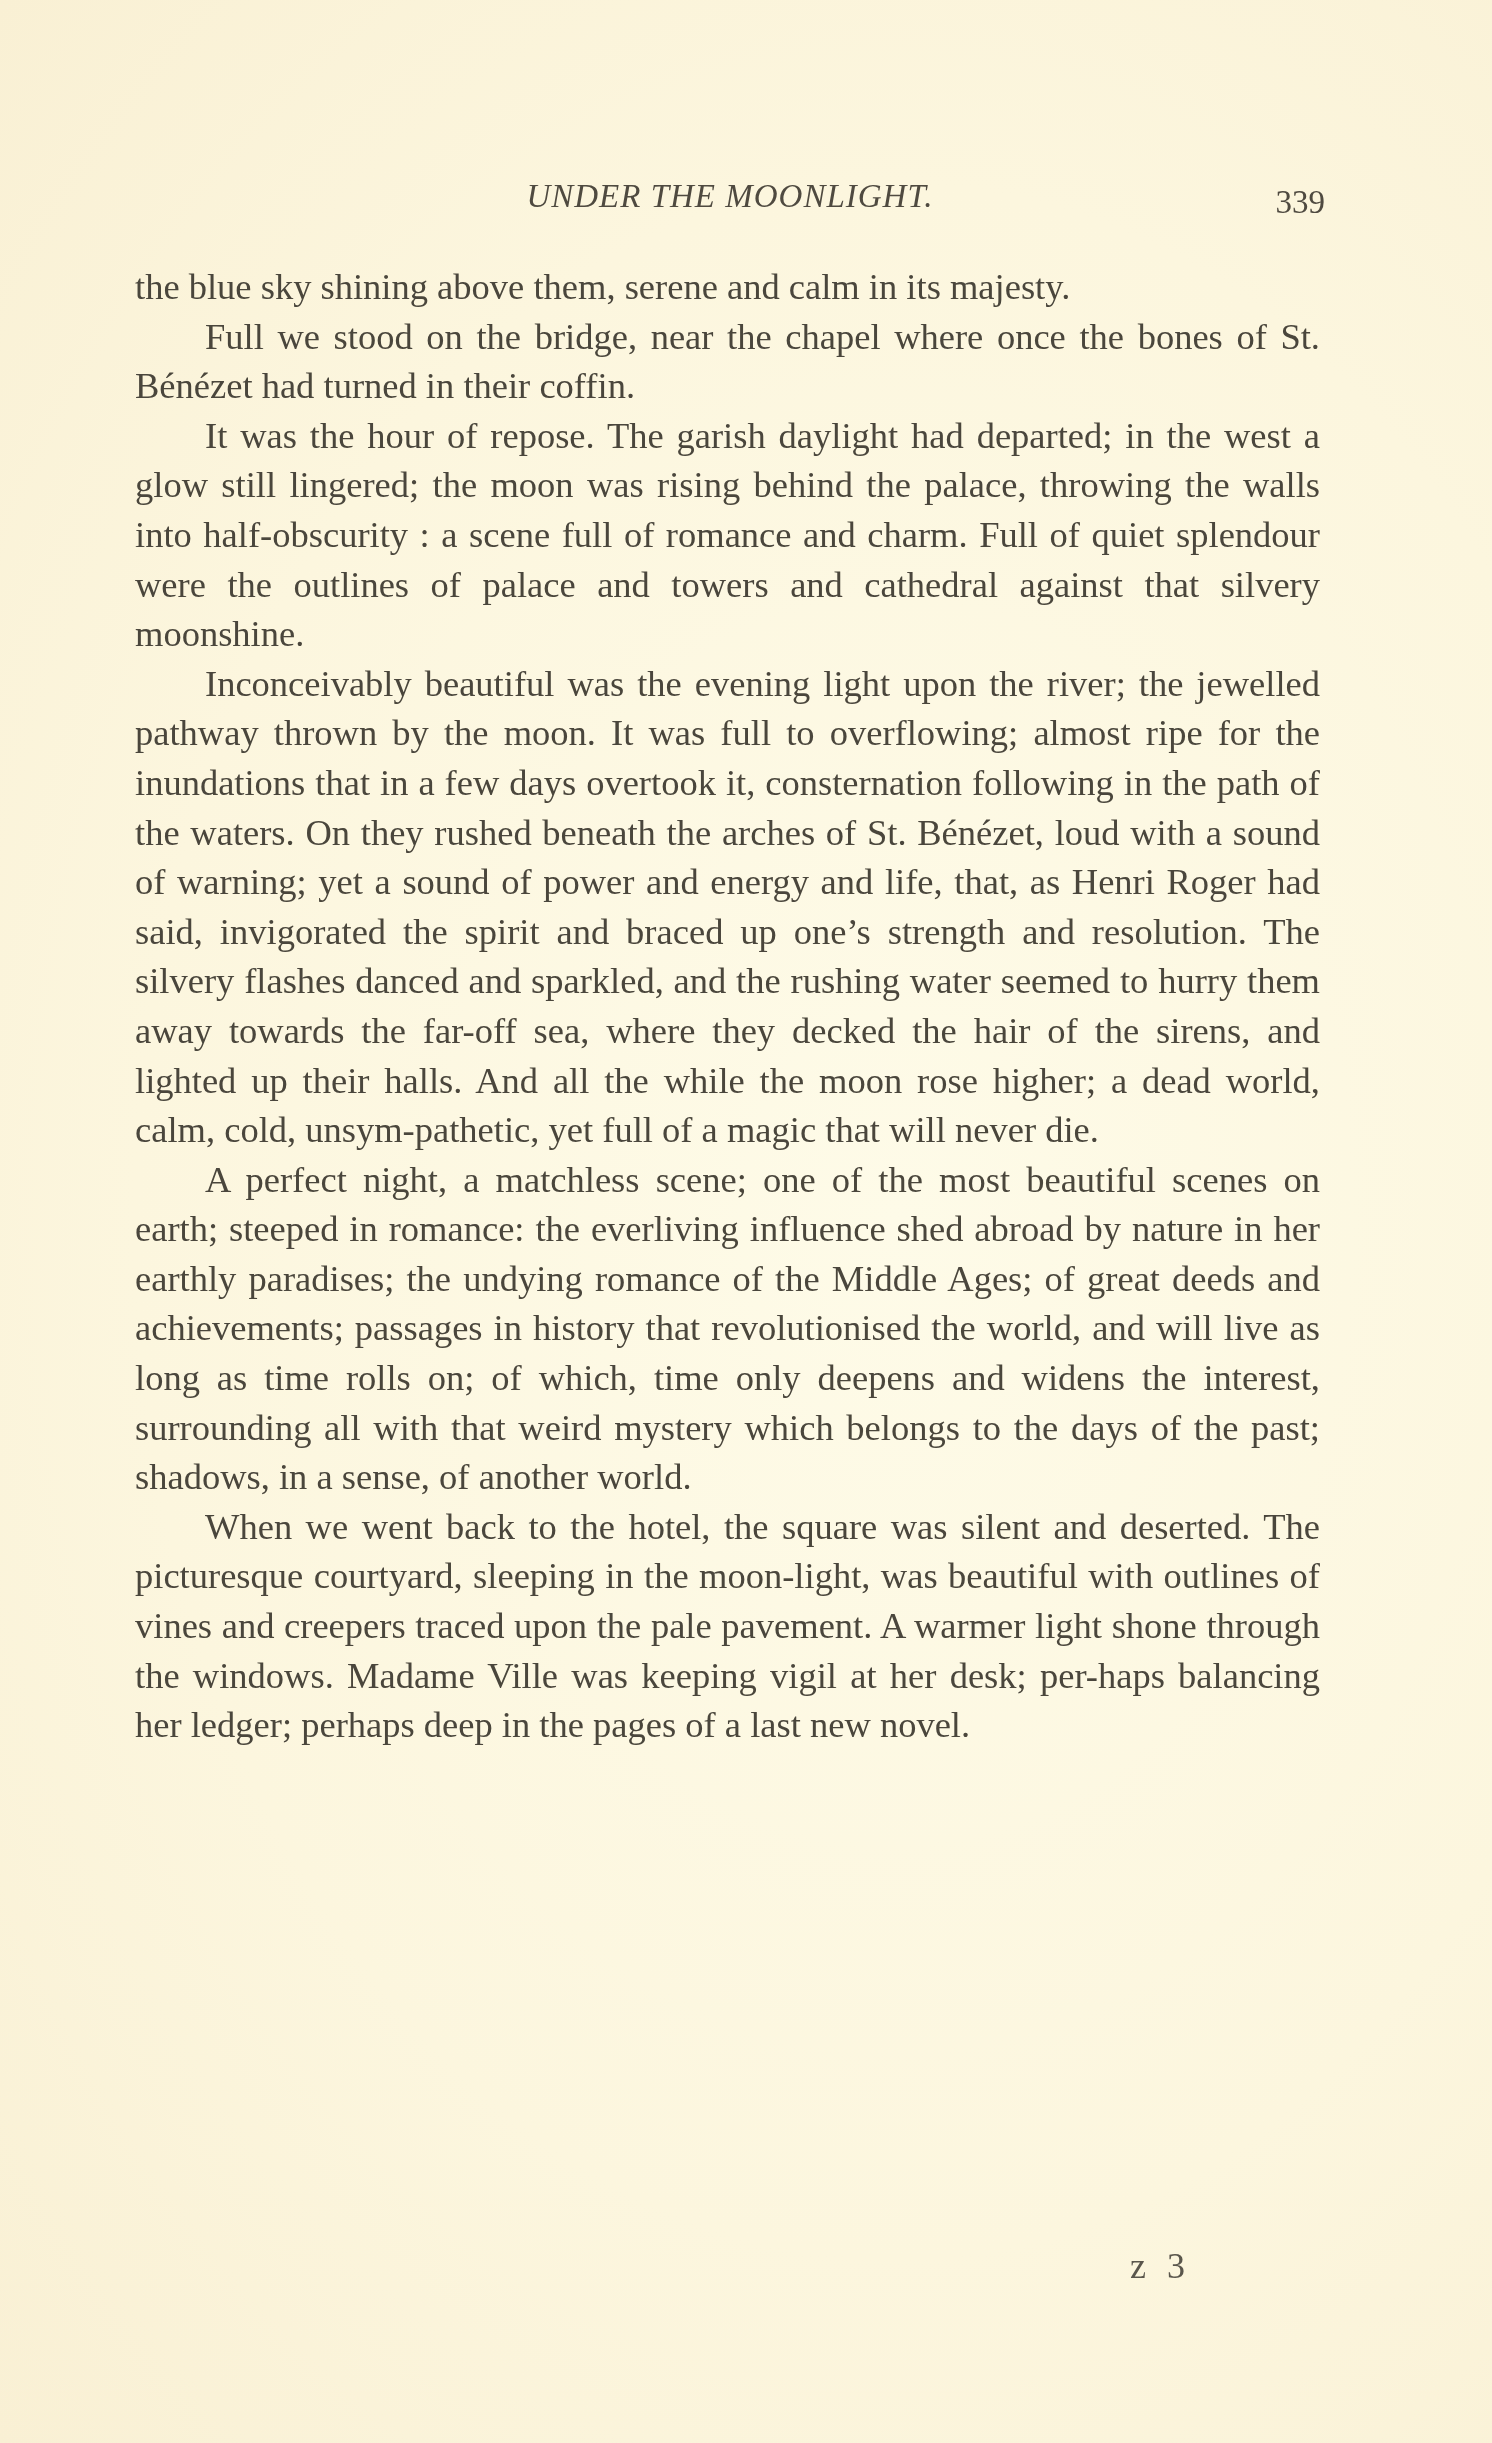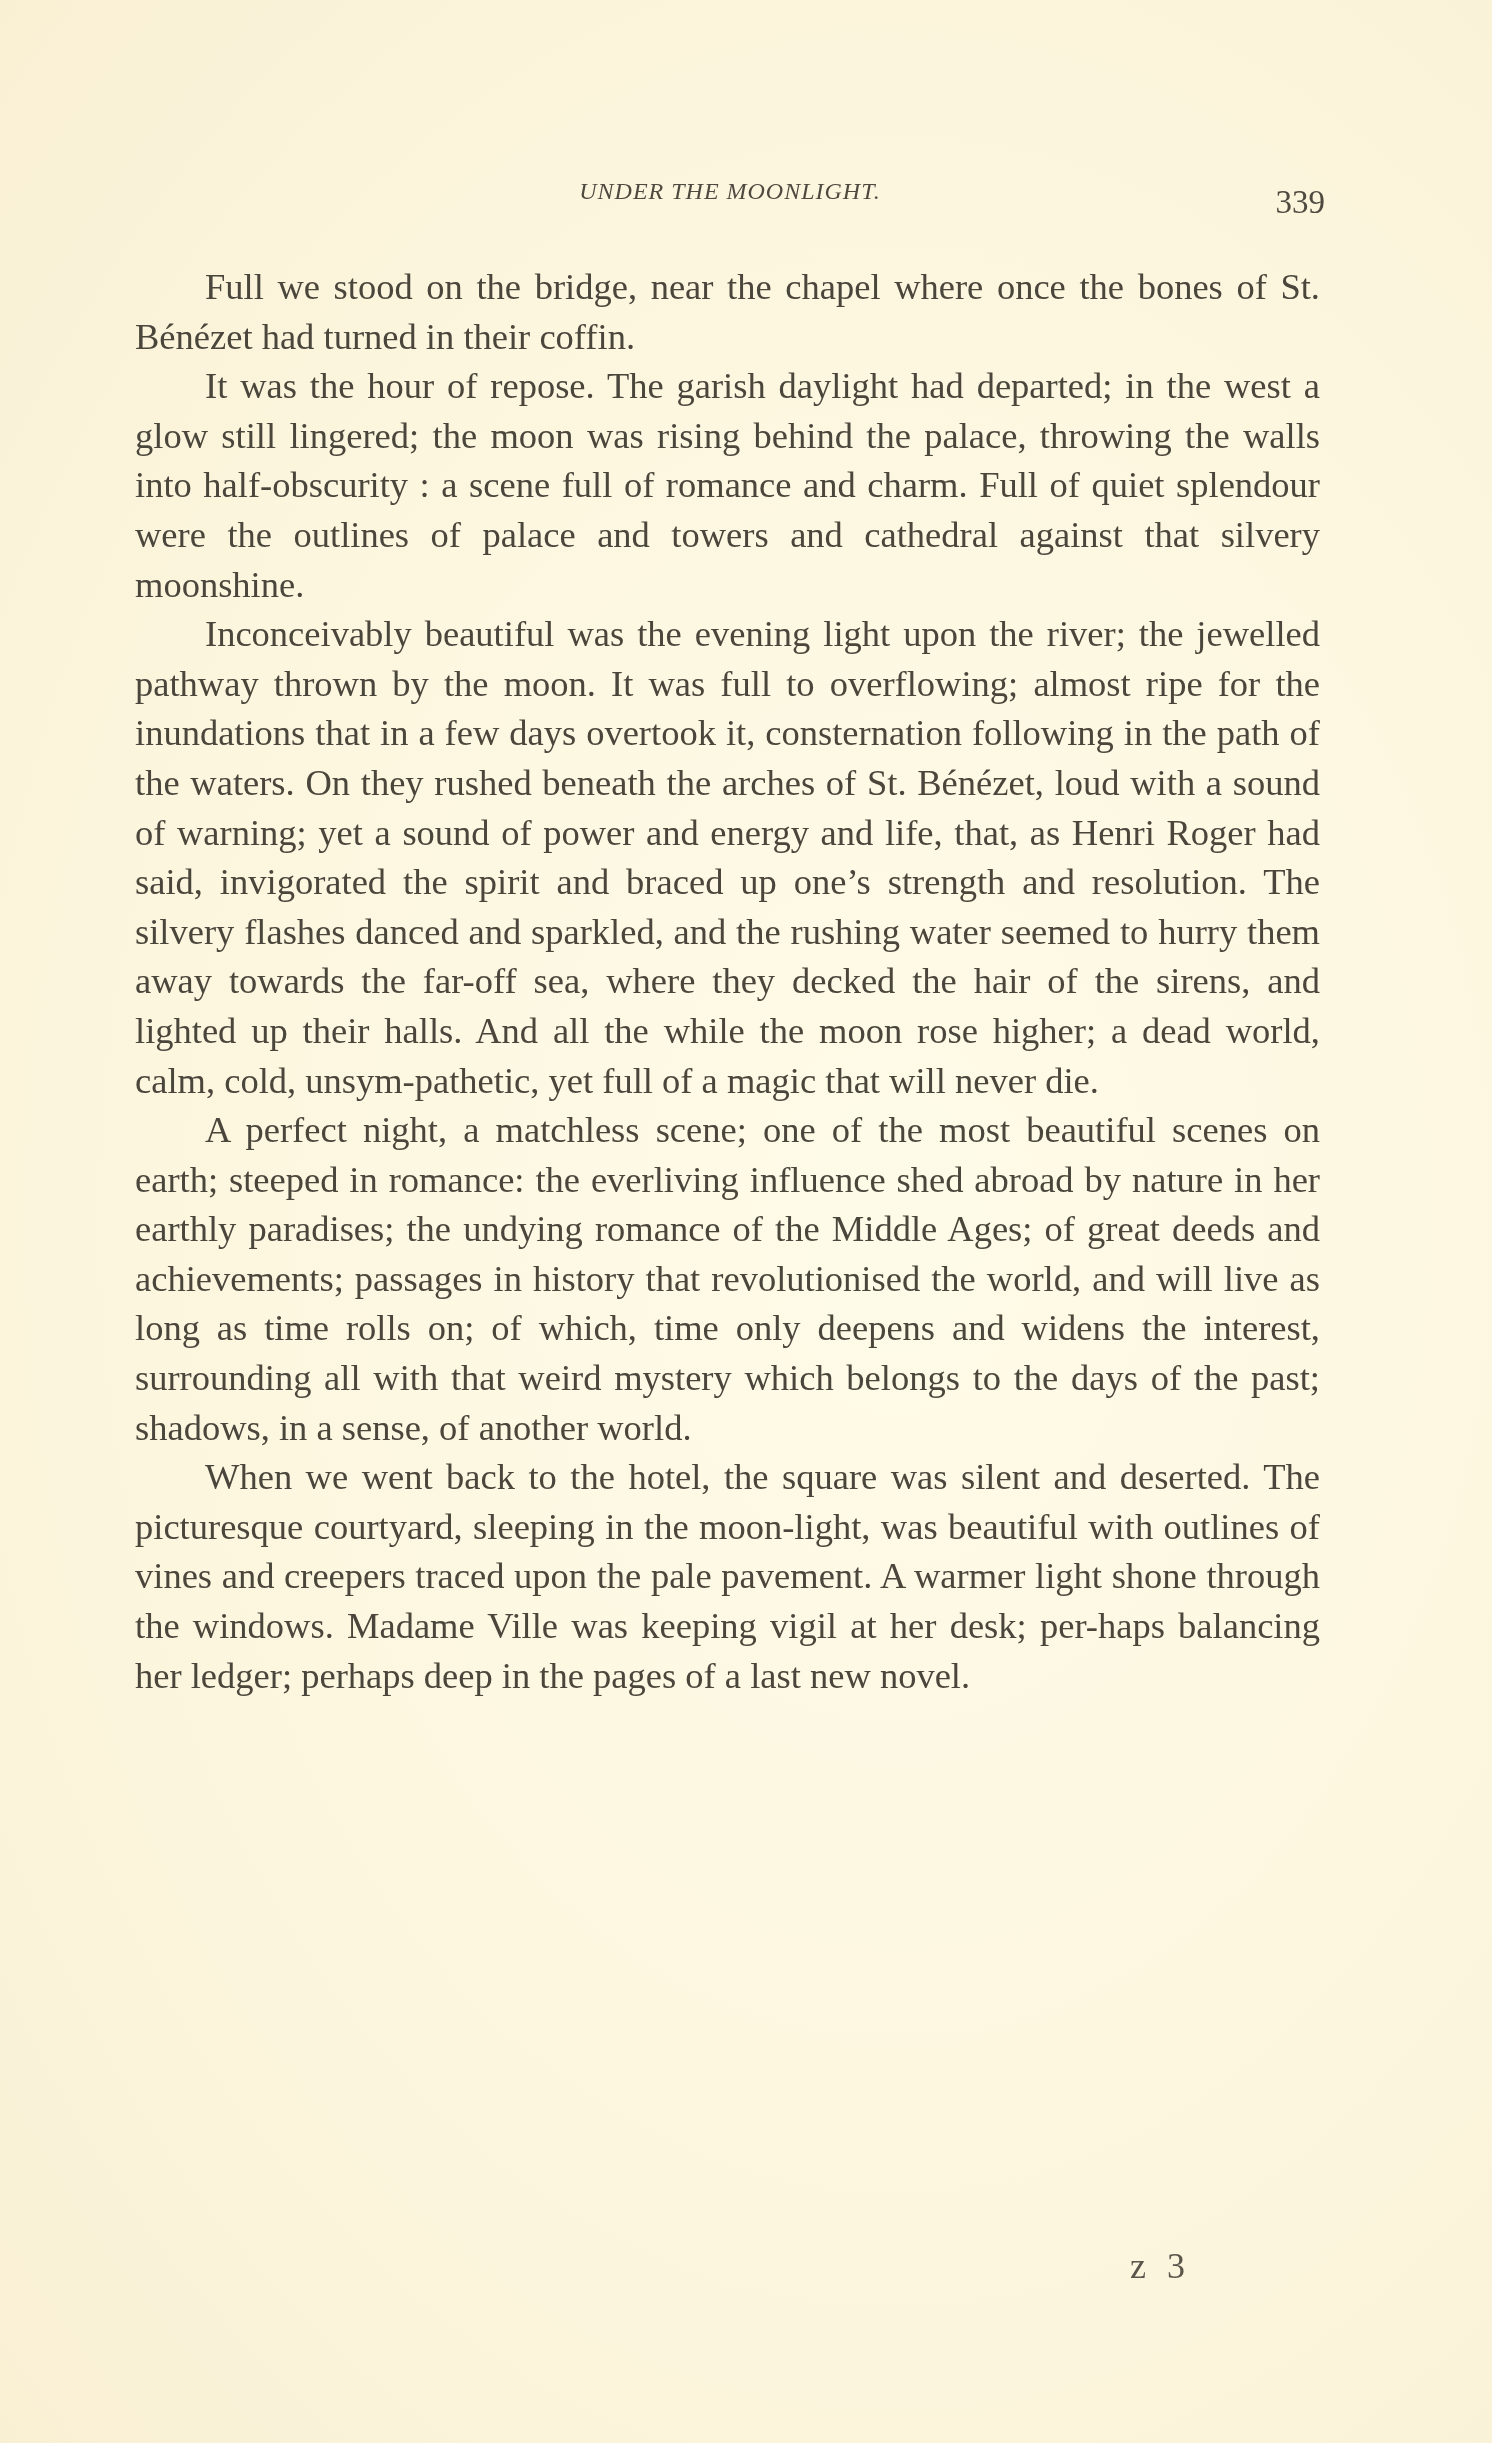--- a/index.html
+++ b/index.html
@@ -7,38 +7,39 @@
     width:1492px; height:2443px; overflow:hidden;
     background:#fcf6de;
     font-family:"Liberation Serif", "DejaVu Serif", serif;
     color:#4a463c;
     position:relative;
   }
   .page { position:absolute; left:0; top:0; width:1492px; height:2443px;
     background: radial-gradient(ellipse at 60% 50%, #fefbe8 0%, #fcf6de 60%, #f9f0d4 100%); }
   .running-head { position:absolute; top:178px; left:135px; width:1190px; height:44px; }
   .running-title { position:absolute; left:0; right:0; text-align:center; font-style:italic;
-    font-size:24px; letter-spacing:1px; color:#4f4a40; }
+    font-size:33px; letter-spacing:1px; color:#4f4a40; }
   .page-number { position:absolute; right:0; top:6px; font-size:33px; color:#4f4a40; }
   .body { position:absolute; top:262px; left:135px; width:1185px;
     font-size:36.5px; line-height:49.6px; text-align:justify; }
   .para { margin:0; text-indent:70px; }
   .para.cont { text-indent:0; }
   .signature { position:absolute; left:1130px; top:2245px; font-size:36px; color:#5a564c; letter-spacing:6px; }
 </style>
 </head>
 <body>
 
 <div class="page">
   <div class="running-head">
     <div class="running-title">UNDER THE MOONLIGHT.</div>
     <div class="page-number">339</div>
   </div>
 
   <div class="body">
+    <p class="para cont">the blue sky shining above them, serene and calm in its majesty.</p>
     <p class="para">Full we stood on the bridge, near the chapel where once the bones of St. Bénézet had turned in their coffin.</p>
     <p class="para">It was the hour of repose. The garish daylight had departed; in the west a glow still lingered; the moon was rising behind the palace, throwing the walls into half-obscurity : a scene full of romance and charm. Full of quiet splendour were the outlines of palace and towers and cathedral against that silvery moonshine.</p>
     <p class="para">Inconceivably beautiful was the evening light upon the river; the jewelled pathway thrown by the moon. It was full to overflowing; almost ripe for the inundations that in a few days overtook it, consternation following in the path of the waters. On they rushed beneath the arches of St. Bénézet, loud with a sound of warning; yet a sound of power and energy and life, that, as Henri Roger had said, invigorated the spirit and braced up one’s strength and resolution. The silvery flashes danced and sparkled, and the rushing water seemed to hurry them away towards the far-off sea, where they decked the hair of the sirens, and lighted up their halls. And all the while the moon rose higher; a dead world, calm, cold, unsym-pathetic, yet full of a magic that will never die.</p>
     <p class="para">A perfect night, a matchless scene; one of the most beautiful scenes on earth; steeped in romance: the everliving influence shed abroad by nature in her earthly paradises; the undying romance of the Middle Ages; of great deeds and achievements; passages in history that revolutionised the world, and will live as long as time rolls on; of which, time only deepens and widens the interest, surrounding all with that weird mystery which belongs to the days of the past; shadows, in a sense, of another world.</p>
     <p class="para">When we went back to the hotel, the square was silent and deserted. The picturesque courtyard, sleeping in the moon-light, was beautiful with outlines of vines and creepers traced upon the pale pavement. A warmer light shone through the windows. Madame Ville was keeping vigil at her desk; per-haps balancing her ledger; perhaps deep in the pages of a last new novel.</p>
   </div>
 
   <div class="signature">z 3</div>
 </div>
 

